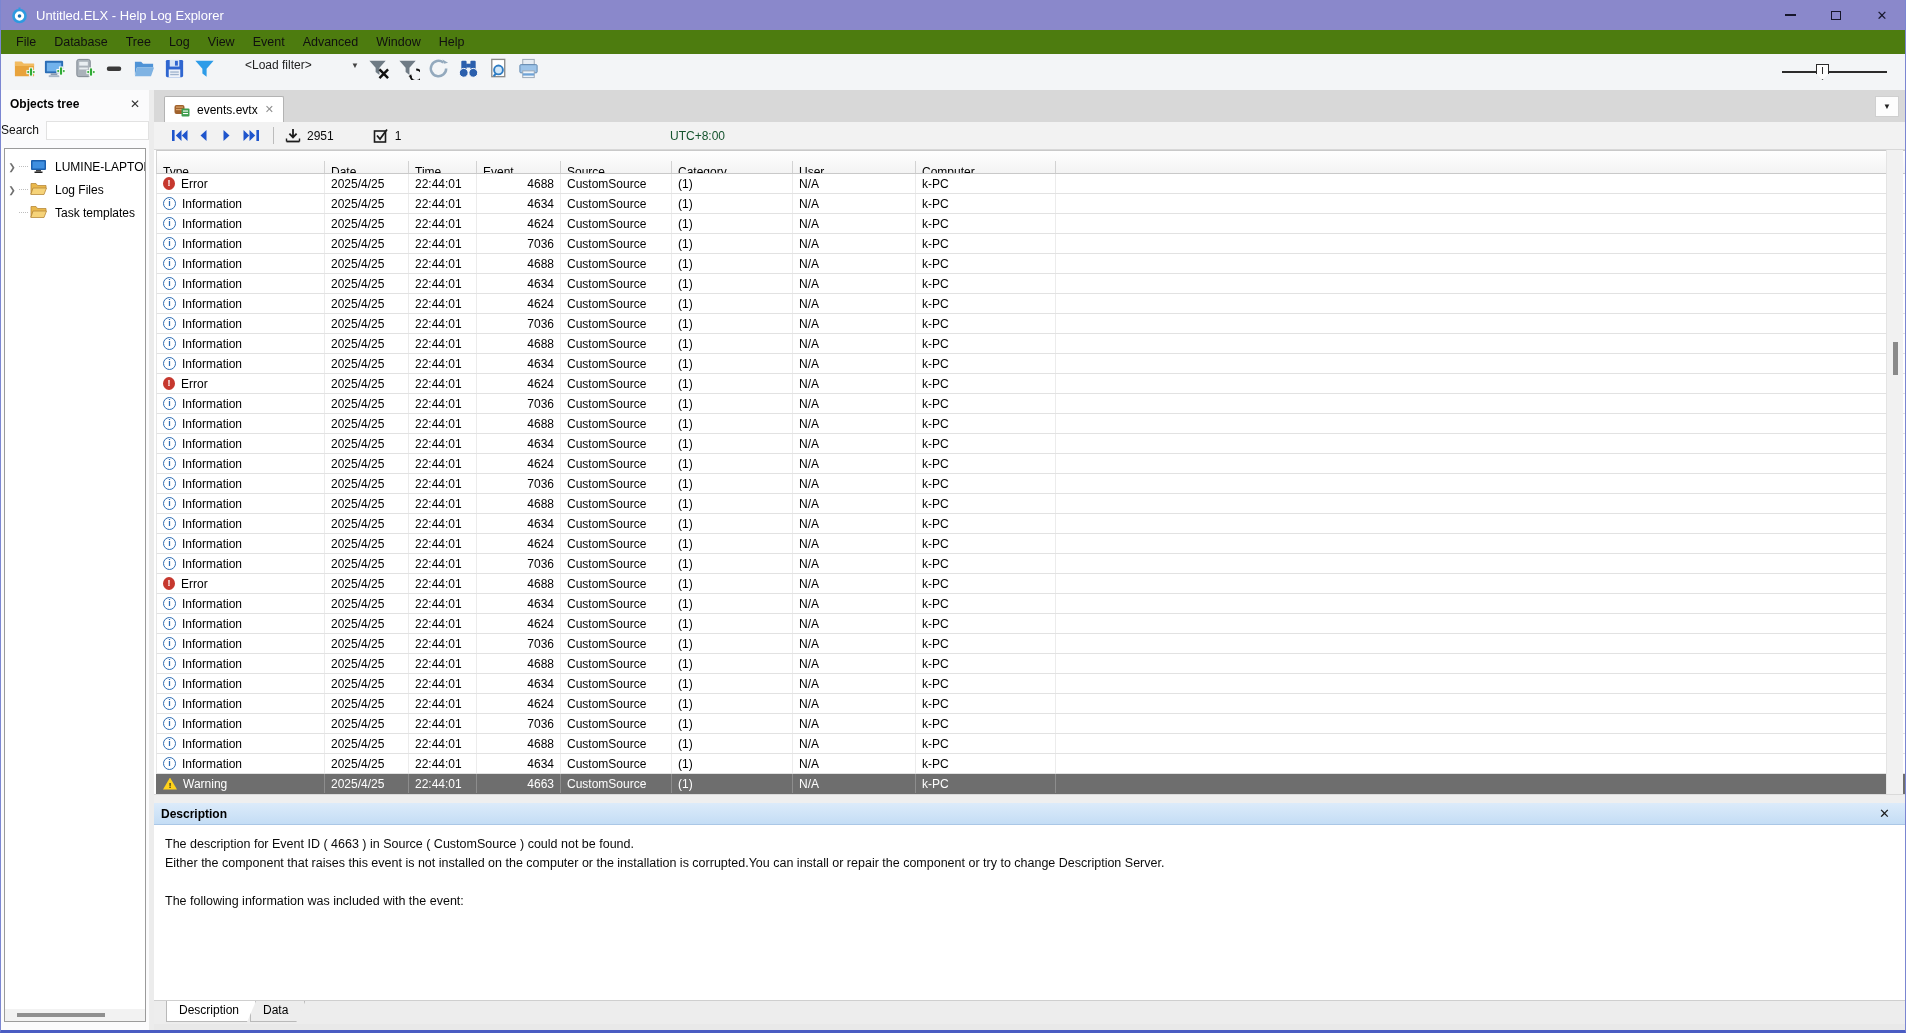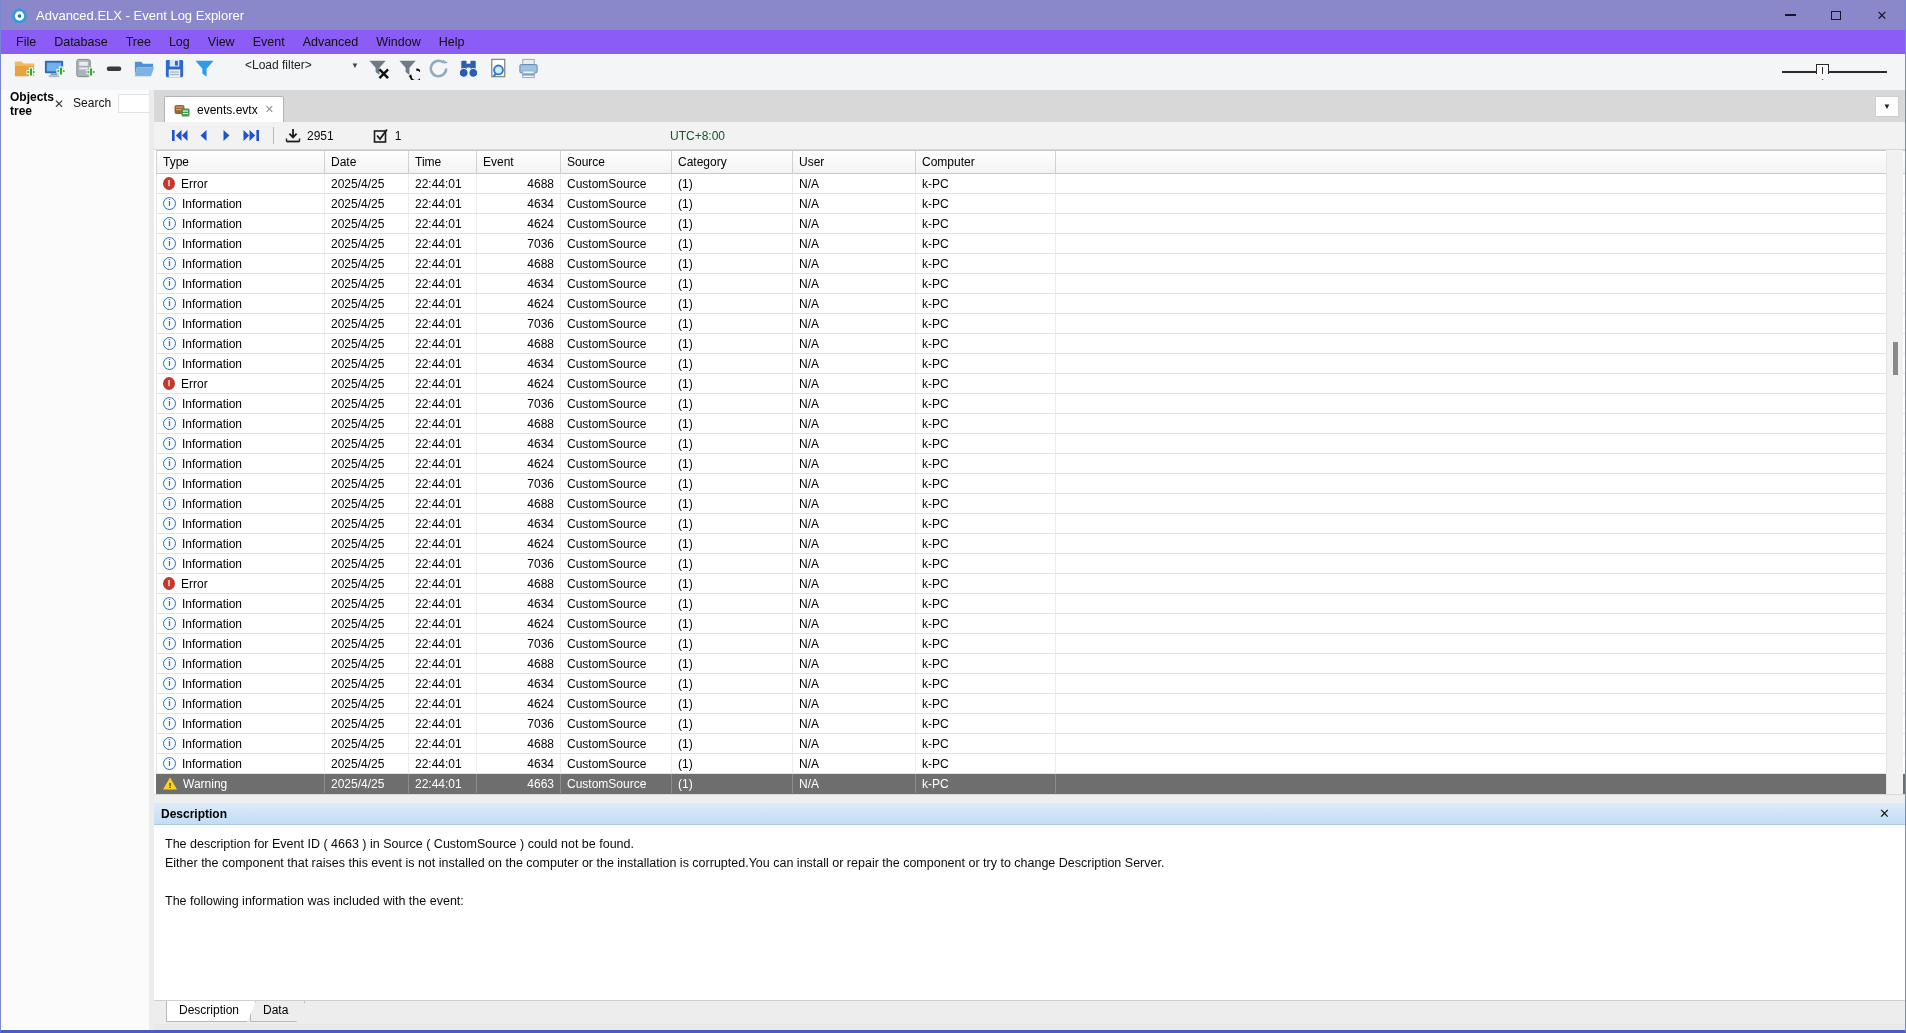--- a/index.html
+++ b/index.html
@@ -10,40 +10,40 @@
 
   
   .titlebar{ height:30px; background:#8a88cb; display:flex; align-items:center; padding:0 0 0 10px; color:#fff; font-size:13px; }
   .app-icon{ width:17px; height:17px; margin-right:8px; flex:none; }
   .win-controls{ margin-left:auto; display:flex; height:100%; }
   .win-btn{ width:46px; height:100%; display:flex; align-items:center; justify-content:center; color:#16162b; font-size:13px; cursor:default; }
   .glyph-min{ width:11px; height:2px; background:#16162b; }
   .glyph-max{ width:10px; height:9px; border:1.5px solid #16162b; }
 
   
-  .menubar{ height:24px; background:#8b5cf6; display:flex; align-items:center; padding-left:6px; font-size:12.5px; color:#101010; }
+  .menubar{ height:24px; background:#4d7c0f; display:flex; align-items:center; padding-left:6px; font-size:12.5px; color:#101010; }
   .menu-item{ padding:3px 9px; }
 
   
   .toolbar{ height:36px; background:#f3f5f7; display:flex; align-items:flex-start; padding-left:8px; position:relative; }
   .tb-btn{ width:30px; height:28px; display:flex; align-items:center; justify-content:center; flex:none; }
   .tb-btn svg{ width:23px; height:23px; }
   .combo{ display:flex; align-items:center; margin-left:22px; width:122px; height:22px; font-size:12px; color:#222; padding-left:4px; }
   .combo .arrow{ margin-left:auto; font-size:8px; color:#444; padding-right:4px; }
   .tb-slider{ position:absolute; right:18px; top:13px; width:105px; height:10px; }
   .tb-slider .track{ position:absolute; left:0; right:0; top:4px; height:1.5px; background:#2b2b2b; }
   .tb-slider .thumb{ position:absolute; left:34px; top:-3px; width:13px; height:16px; background:#fdfdfd; border:1.5px solid #2b2b2b;
                      clip-path:polygon(0 0,100% 0,100% 58%,50% 100%,0 58%); display:flex; justify-content:center; }
   .tb-slider .thumb i{ width:1.5px; height:7px; background:#2b2b2b; margin-top:2px; }
 
   
   .body{ position:absolute; top:90px; left:0; right:0; bottom:0; display:flex; }
 
   
-  .sidebar{ width:148px; background:#fbfbfc; display:flex; flex:none; }
+  .sidebar{ width:148px; background:#fbfbfc; display:flex; flex-direction:column; flex:none; }
   .sb-header{ height:27px; display:flex; align-items:center; padding:0 9px; font-size:12px; font-weight:bold; color:#000; }
   .sb-close{ margin-left:auto; font-size:12px; color:#333; font-weight:normal; }
   .sb-search{ height:26px; display:flex; align-items:center; padding:0 0; font-size:12px; color:#111; }
   .sb-search input{ flex:1; margin-left:7px; height:19px; min-width:0; border:1px solid #e2e2e2; background:#fff; font:12px "Liberation Sans",sans-serif; padding:0 3px; outline:none; }
   .sb-tree{ flex:1; margin:5px 3px 8px 3px; border:1px solid #9b9b9b; background:#fff; display:flex; flex-direction:column; overflow:hidden; }
   .tree-items{ flex:1; padding-top:6px; }
   .tree-row{ height:23px; display:flex; align-items:center; font-size:12px; color:#000; white-space:nowrap; overflow:hidden; }
   .tree-chevron{ width:14px; text-align:center; color:#6f6f6f; font-size:11px; flex:none; }
   .tree-dots{ width:9px; border-top:1px dotted #bdbdbd; margin-right:2px; flex:none; }
   .tree-ico{ width:20px; height:16px; flex:none; margin-right:5px; }
@@ -66,21 +66,21 @@
   .nav-sep{ width:1px; height:17px; background:#bcbcbc; margin:0 10px; }
   .nav-count{ font-size:12px; color:#0a0a0a; margin:0 0 0 5px; }
   .nav-ico{ width:18px; height:16px; display:flex; align-items:center; justify-content:center; }
   .nav-check{ margin-left:38px; }
   .tz{ position:absolute; left:516px; top:7px; font-size:12px; color:#14532d; }
 
   
   .table-wrap{ position:relative; height:644px; flex:none; background:#fff; }
   .grid{ display:grid; grid-template-columns:168px 84px 68px 84px 111px 121px 123px 140px; margin-left:2px; }
   .thead{ height:24px; border-top:1px solid #c9c9c9; border-bottom:1px solid #c9c9c9; background:linear-gradient(#fefefe,#f3f3f3); border-left:1px solid #d4d4d4; }
-  .th{ font-size:12px; color:#000; padding:4px 0 0 6px; border-right:1px solid #d2d2d2; overflow:hidden; white-space:nowrap; }
+  .th{ font-size:12px; color:#000; padding:4px 0 0 6px; border-right:1px solid #d2d2d2; overflow:hidden; white-space:nowrap;margin-top:10px; }
   .tr{ height:20px; border-bottom:1px solid #e2e2e2; border-left:1px solid #e7e7e7; }
   .td{ font-size:12px; color:#000; padding:0 6px; border-right:1px solid #ececec; display:flex; align-items:center; white-space:nowrap; overflow:hidden; }
   .td.num{ justify-content:flex-end; }
   .tr.selected{ background:#6e6e6e; border-bottom-color:#6e6e6e; border-left-color:#6e6e6e; }
   .tr.selected .td{ color:#fff; border-right-color:#8d8d8d; }
   .ic{ flex:none; margin-right:6px; }
   .ic-info{ width:13px; height:13px; border-radius:50%; border:1px solid #2e6db4; background:#fff; color:#2e6db4;
             font-size:9px; font-weight:bold; line-height:11px; text-align:center; font-style:normal; }
   .ic-error{ width:12px; height:13px; border-radius:50%; background:#c6382e; color:#fff; font-size:9px; font-weight:bold; line-height:13px; text-align:center; font-style:normal; }
   .ic-warn{ width:14px; height:12px; background:#ffd21a; clip-path:polygon(50% 0,100% 100%,0 100%); color:#1a1a1a;
@@ -107,21 +107,21 @@
 <body>
 
 <div class="window">
 
   <div class="titlebar">
     <svg class="app-icon" viewBox="0 0 17 17">
       <circle cx="8.5" cy="9" r="6" fill="#fff" stroke="#2e9ae0" stroke-width="2.6"></circle>
       <circle cx="8.5" cy="9" r="1.8" fill="#1a6fb0"></circle>
       <rect x="7.5" y="0.5" width="2" height="3.4" fill="#2e9ae0"></rect>
     </svg>
-    <span>Advanced.ELX - Event Log Explorer</span>
+    <span>Untitled.ELX - Help Log Explorer</span>
     <div class="win-controls">
       <div class="win-btn">
           <span class="glyph-min"></span>
         </div>
       <div class="win-btn">
           <span class="glyph-max"></span>
         </div>
       <div class="win-btn">
           <span>✕</span>
         </div>

